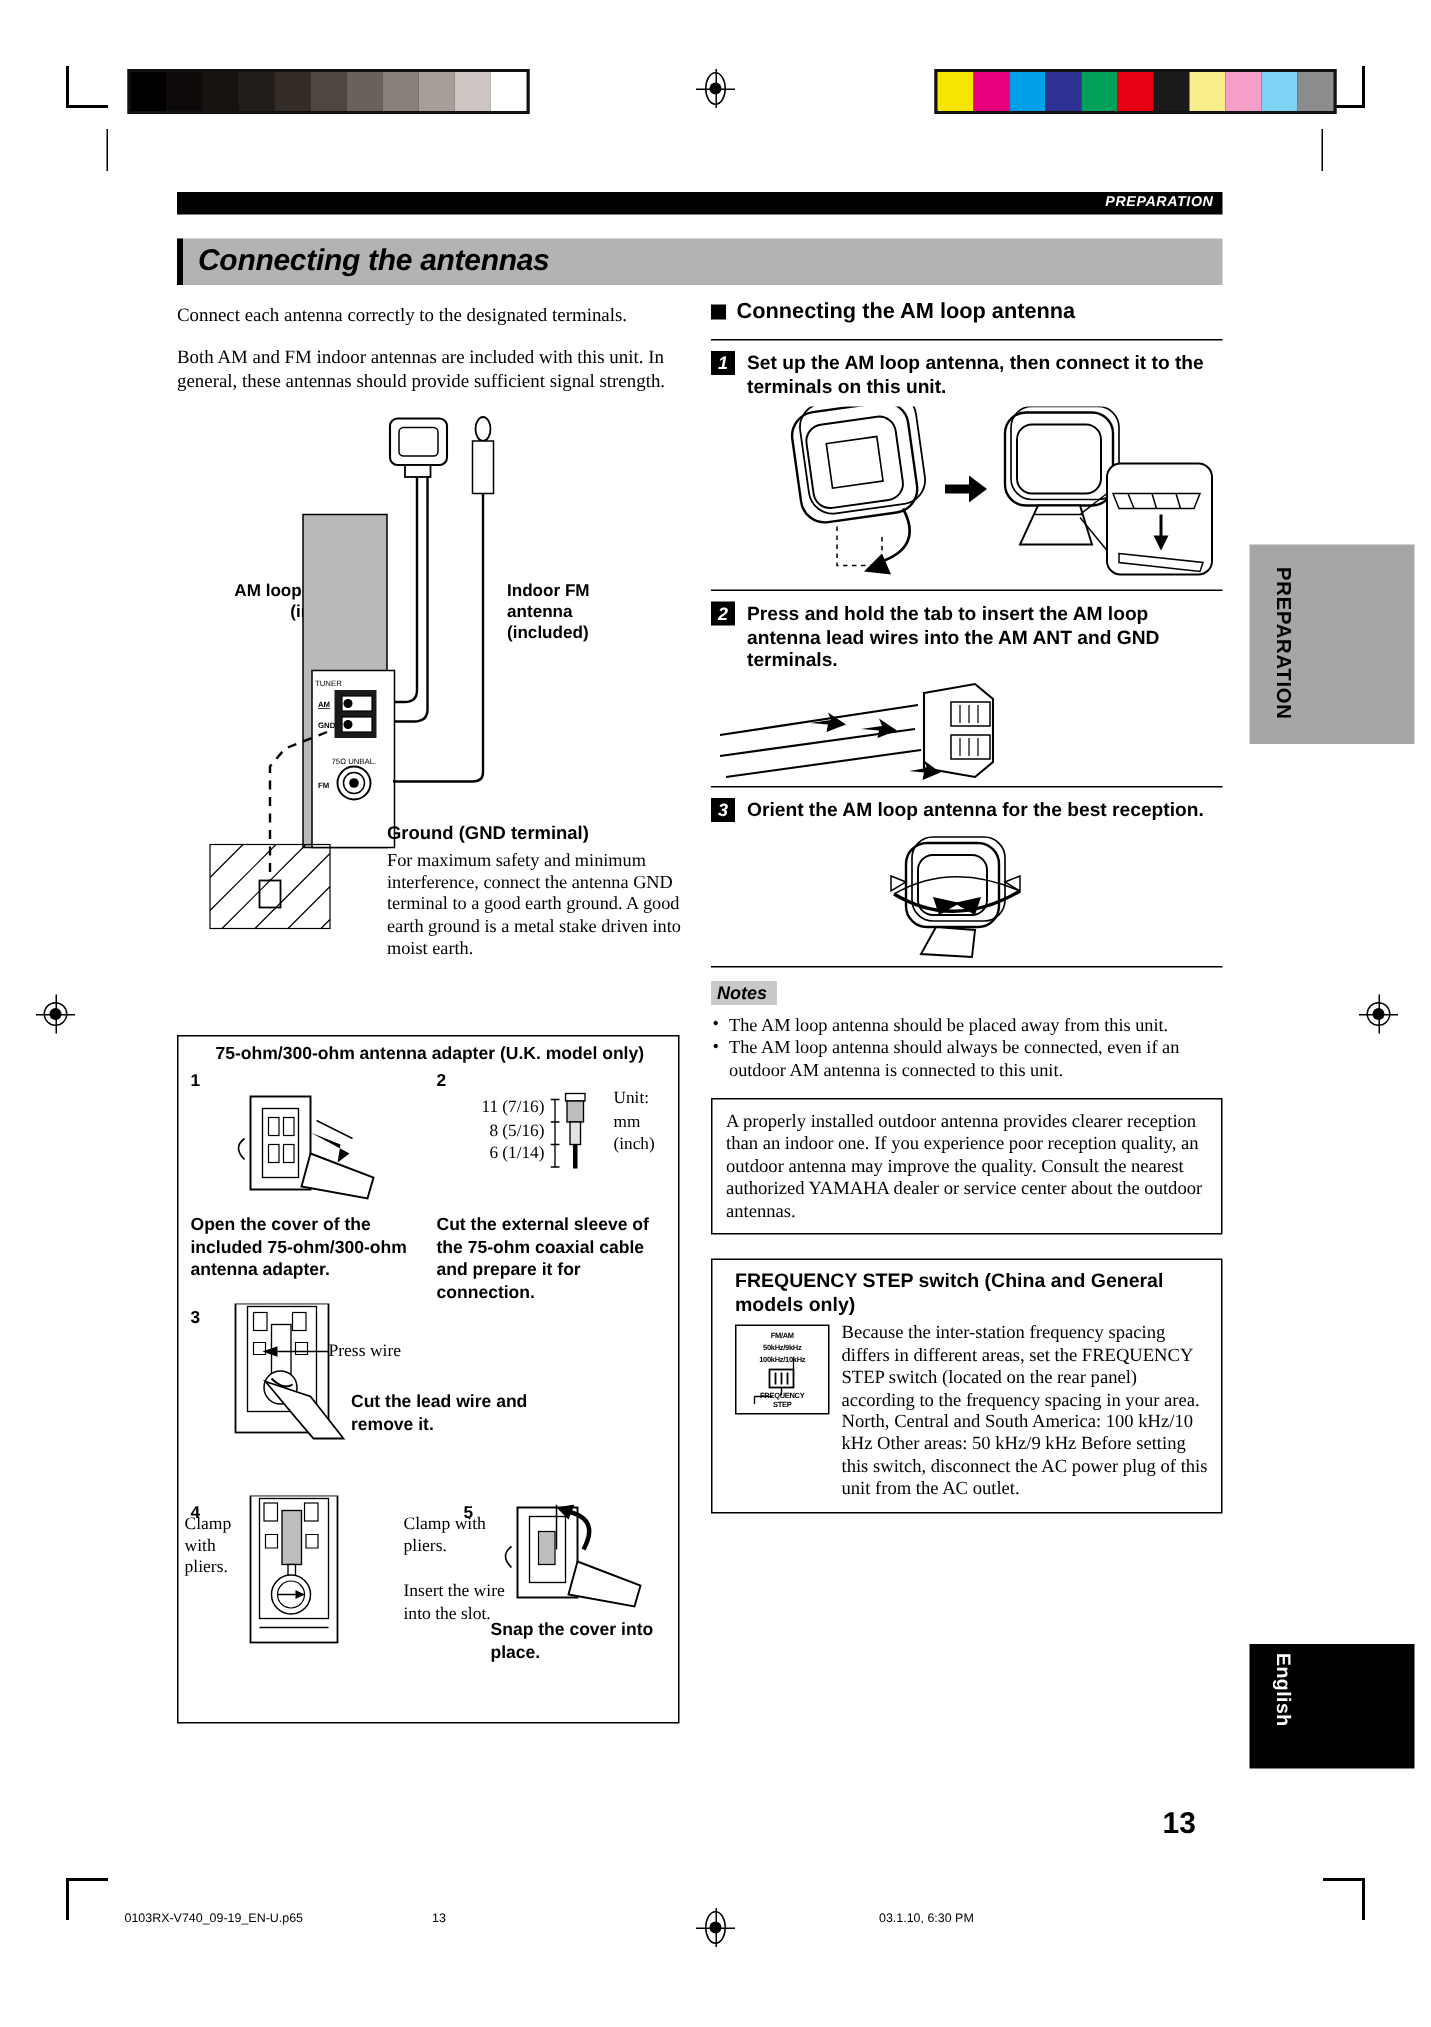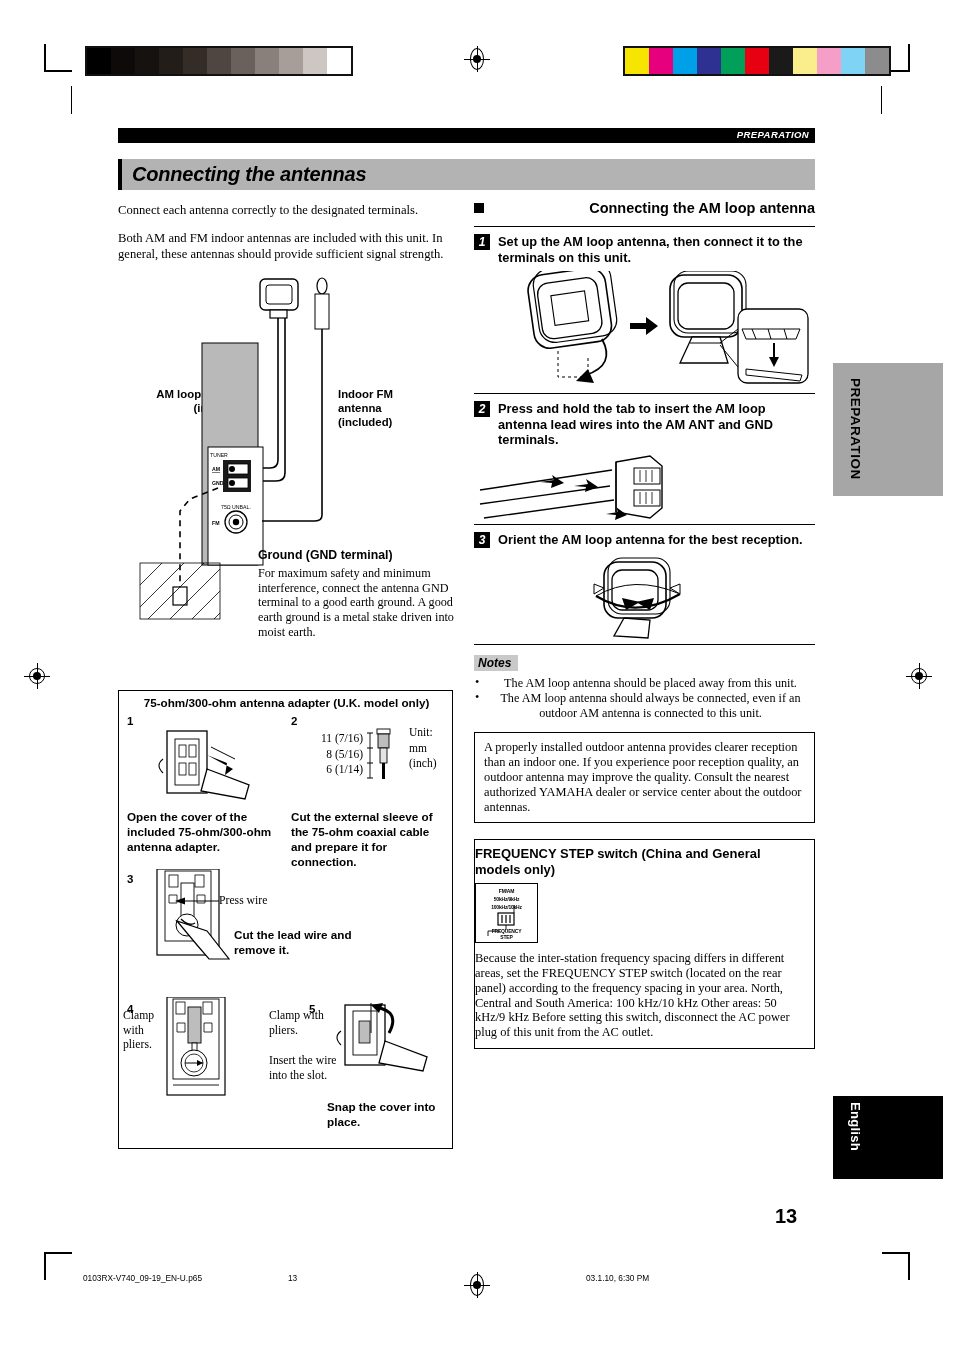--- a/index.html
+++ b/index.html
@@ -30,41 +30,41 @@
   .title-bar .bl{position:absolute;left:0;top:0;width:4px;height:31px;background:#000;}
   .title-bar h1{margin:0;position:absolute;left:14px;top:4px;font-family:"Liberation Sans",sans-serif;
       font-size:20px;font-weight:bold;font-style:italic;letter-spacing:-.2px;}
 
   .col-l{position:absolute;left:118px;top:203px;width:335px;}
   .col-r{position:absolute;left:474px;top:200px;width:341px;}
 
   p.body{margin:0 0 13px 0;font-size:12.6px;line-height:15.4px;text-align:left;}
 
   h2.sec{margin:0 0 10px 0;font-family:"Liberation Sans",sans-serif;font-size:14.5px;font-weight:bold;
-      display:flex;align-items:center;gap:7px;justify-content:space-between;}
+      display:flex;align-items:center;gap:7px;}
   h2.sec .sq{width:10px;height:10px;background:#000;display:inline-block;}
   .rule{height:1px;background:#000;width:100%;}
 
   .step{display:flex;gap:8px;align-items:flex-start;margin-top:7px;}
   .stepnum{width:16px;height:16px;background:#000;color:#fff;font-family:"Liberation Sans",sans-serif;
       font-weight:bold;font-size:12px;line-height:16px;text-align:center;flex:none;font-style:italic;}
   .steptxt{font-family:"Liberation Sans",sans-serif;font-weight:bold;font-size:12.8px;line-height:15.5px;}
 
   .notes-tag{display:inline-block;background:#c9c9c9;font-family:"Liberation Sans",sans-serif;
       font-weight:bold;font-style:italic;font-size:12px;padding:1px 7px 1px 4px;}
   ul.notes{margin:5px 0 0 0;padding:0;list-style:none;}
-  ul.notes li{font-size:12.2px;line-height:14.6px;padding-left:12px;position:relative;margin-bottom:1px;text-align:center;}
+  ul.notes li{font-size:12.2px;line-height:14.6px;padding-left:12px;position:relative;margin-bottom:1px;}
   ul.notes li:before{content:"•";position:absolute;left:1px;top:-1px;}
 
   .boxed{border:1.3px solid #000;padding:7px 9px;font-size:12.4px;line-height:15px;margin-top:12px;}
 
-  .freqbox{border:1.3px solid #000;padding:6px 8px 8px 0;margin-top:16px;}
+  .freqbox{border:1.3px solid #000;padding:6px 8px 8px 15px;margin-top:16px;}
   .freqbox h3{margin:0 0 4px 0;font-family:"Liberation Sans",sans-serif;font-size:13px;
       font-weight:bold;line-height:15.5px;}
-  .freqbox .row{display:flex;gap:8px;align-items:flex-start;flex-direction:column;}
+  .freqbox .row{display:flex;gap:8px;align-items:flex-start;}
   .freqbox .txt{font-size:12.4px;line-height:14.8px;flex:1;}
 
   .sw-icon{width:61px;height:58px;border:1.2px solid #000;flex:none;position:relative;margin-top:2px;}
   .sw-icon .lbl{position:absolute;left:0;width:100%;text-align:center;
       font-family:"Liberation Sans",sans-serif;font-size:5px;font-weight:bold;letter-spacing:-.2px;}
 
   
   .diagram{position:relative;width:335px;height:355px;margin-top:4px;}
   .dlabel{position:absolute;font-family:"Liberation Sans",sans-serif;font-weight:bold;font-size:11.4px;line-height:14px;}
   .gnd-h{position:absolute;font-family:"Liberation Sans",sans-serif;font-weight:bold;font-size:12.3px;}
@@ -319,21 +319,21 @@
   <svg width="112" height="80" style="position:absolute;left:208px;top:312px;">
     <rect x="18" y="2" width="40" height="60" fill="#fff" stroke="#000" stroke-width="1.3"></rect>
     <rect x="26" y="8" width="24" height="44" fill="#fff" stroke="#000" stroke-width="0.9"></rect>
     <rect x="32" y="18" width="11" height="22" fill="#bdbdbd" stroke="#000" stroke-width="0.8"></rect>
     <path d="M58 38 L100 54 L96 68 L52 60 Z" fill="#fff" stroke="#000" stroke-width="1.3"></path>
     <path d="M14 28 Q6 34 14 42" fill="#fff" stroke="#000" stroke-width="1.1"></path>
     <path d="M62 30 Q74 8 48 4" fill="none" stroke="#000" stroke-width="3"></path>
     <path d="M52 10 L44 2 L56 0 Z" fill="#000"></path>
     <line x1="44" y1="0" x2="44" y2="30" stroke="#000" stroke-width="1"></line>
   </svg>
-  <div class="cap" style="position:absolute;left:208px;top:388px;width:112px;line-height:15px;margin-top:20px;">Snap the cover into place.</div>
+  <div class="cap" style="position:absolute;left:208px;top:388px;width:112px;line-height:15px;">Snap the cover into place.</div>
 </div>
 
 <div class="col-r">
   <h2 class="sec">
     <span class="sq"></span>
     <span>Connecting the AM loop antenna</span>
   </h2>
   <div class="rule"></div>
 
   <div class="step">

